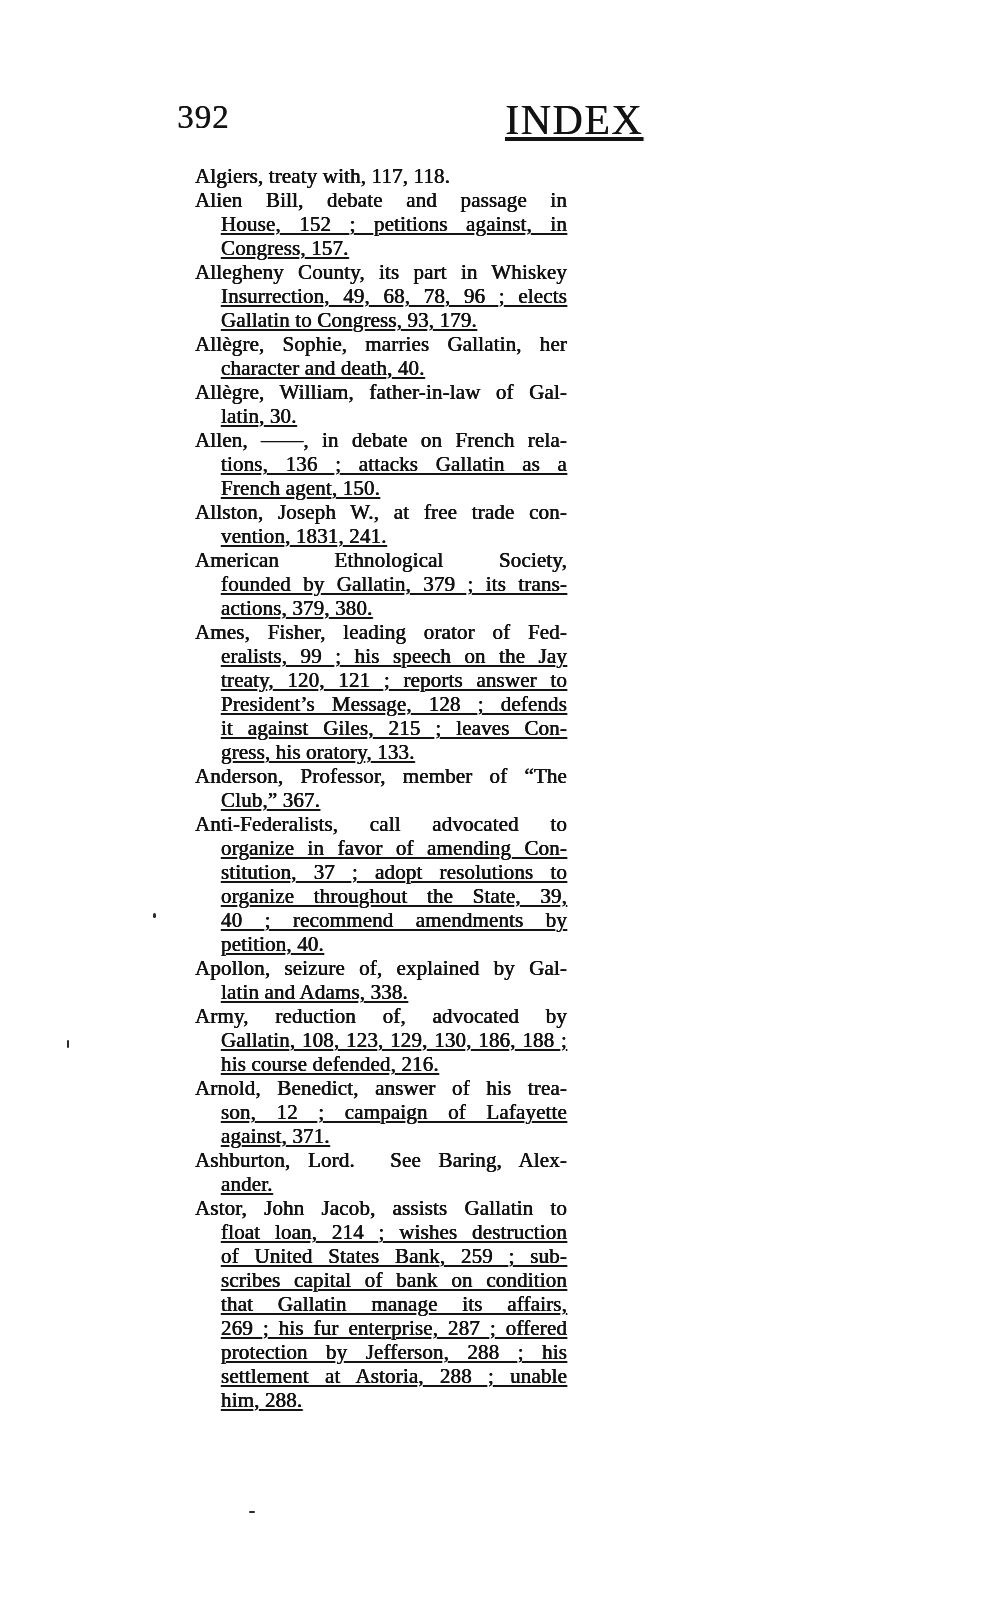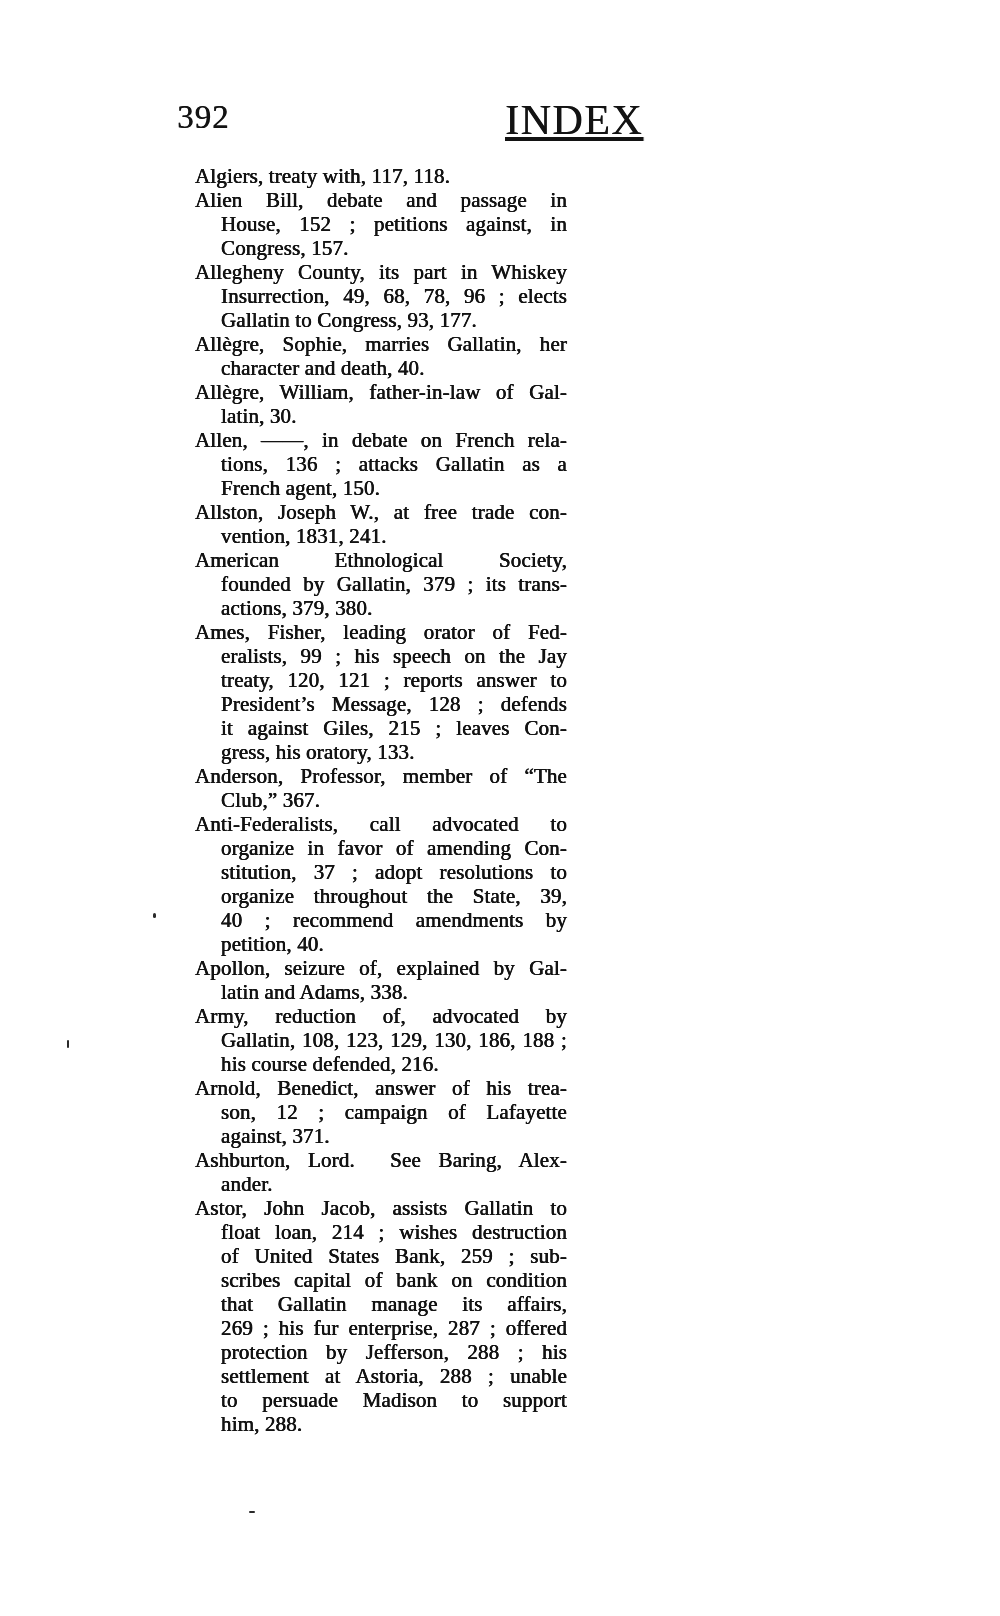--- a/index.html
+++ b/index.html
@@ -47,20 +47,21 @@
   .line {
     font-size: 21px;
     line-height: 24px;
     letter-spacing: 0.15px;
     white-space: pre-wrap;
     text-shadow: 0.35px 0 currentColor, -0.2px 0 currentColor;
   }
   .line.cont {
     padding-left: 26px;
     box-sizing: border-box;
+    text-decoration: underline;
   }
   .line.just {
     text-align: justify;
     text-align-last: justify;
   }
   
   .speck {
     position: absolute;
     background: #2a2a2a;
   }
@@ -82,21 +83,21 @@
         <div class="line">Algiers, treaty with, 117, 118.</div>
       </div>
       <div class="entry">
         <div class="line just">Alien Bill, debate and passage in</div>
         <div class="line cont just">House, 152 ; petitions against, in</div>
         <div class="line cont">Congress, 157.</div>
       </div>
       <div class="entry">
         <div class="line just">Allegheny County, its part in Whiskey</div>
         <div class="line cont just">Insurrection, 49, 68, 78, 96 ; elects</div>
-        <div class="line cont">Gallatin to Congress, 93, 177.</div>
+        <div class="line cont">Gallatin to Congress, 93, 179.</div>
       </div>
       <div class="entry">
         <div class="line just">Allègre, Sophie, marries Gallatin, her</div>
         <div class="line cont">character and death, 40.</div>
       </div>
       <div class="entry">
         <div class="line just">Allègre, William, father-in-law of Gal-</div>
         <div class="line cont">latin, 30.</div>
       </div>
       <div class="entry">
@@ -153,21 +154,20 @@
       </div>
       <div class="entry">
         <div class="line just">Astor, John Jacob, assists Gallatin to</div>
         <div class="line cont just">float loan, 214 ; wishes destruction</div>
         <div class="line cont just">of United States Bank, 259 ; sub-</div>
         <div class="line cont just">scribes capital of bank on condition</div>
         <div class="line cont just">that Gallatin manage its affairs,</div>
         <div class="line cont just">269 ; his fur enterprise, 287 ; offered</div>
         <div class="line cont just">protection by Jefferson, 288 ; his</div>
         <div class="line cont just">settlement at Astoria, 288 ; unable</div>
-        <div class="line cont just">to persuade Madison to support</div>
         <div class="line cont">him, 288.</div>
       </div>
     </div>
 
   <div class="speck speck-comma"></div>
   <div class="speck speck-tick"></div>
   <div class="speck speck-dash"></div>
 
 </div>
 

